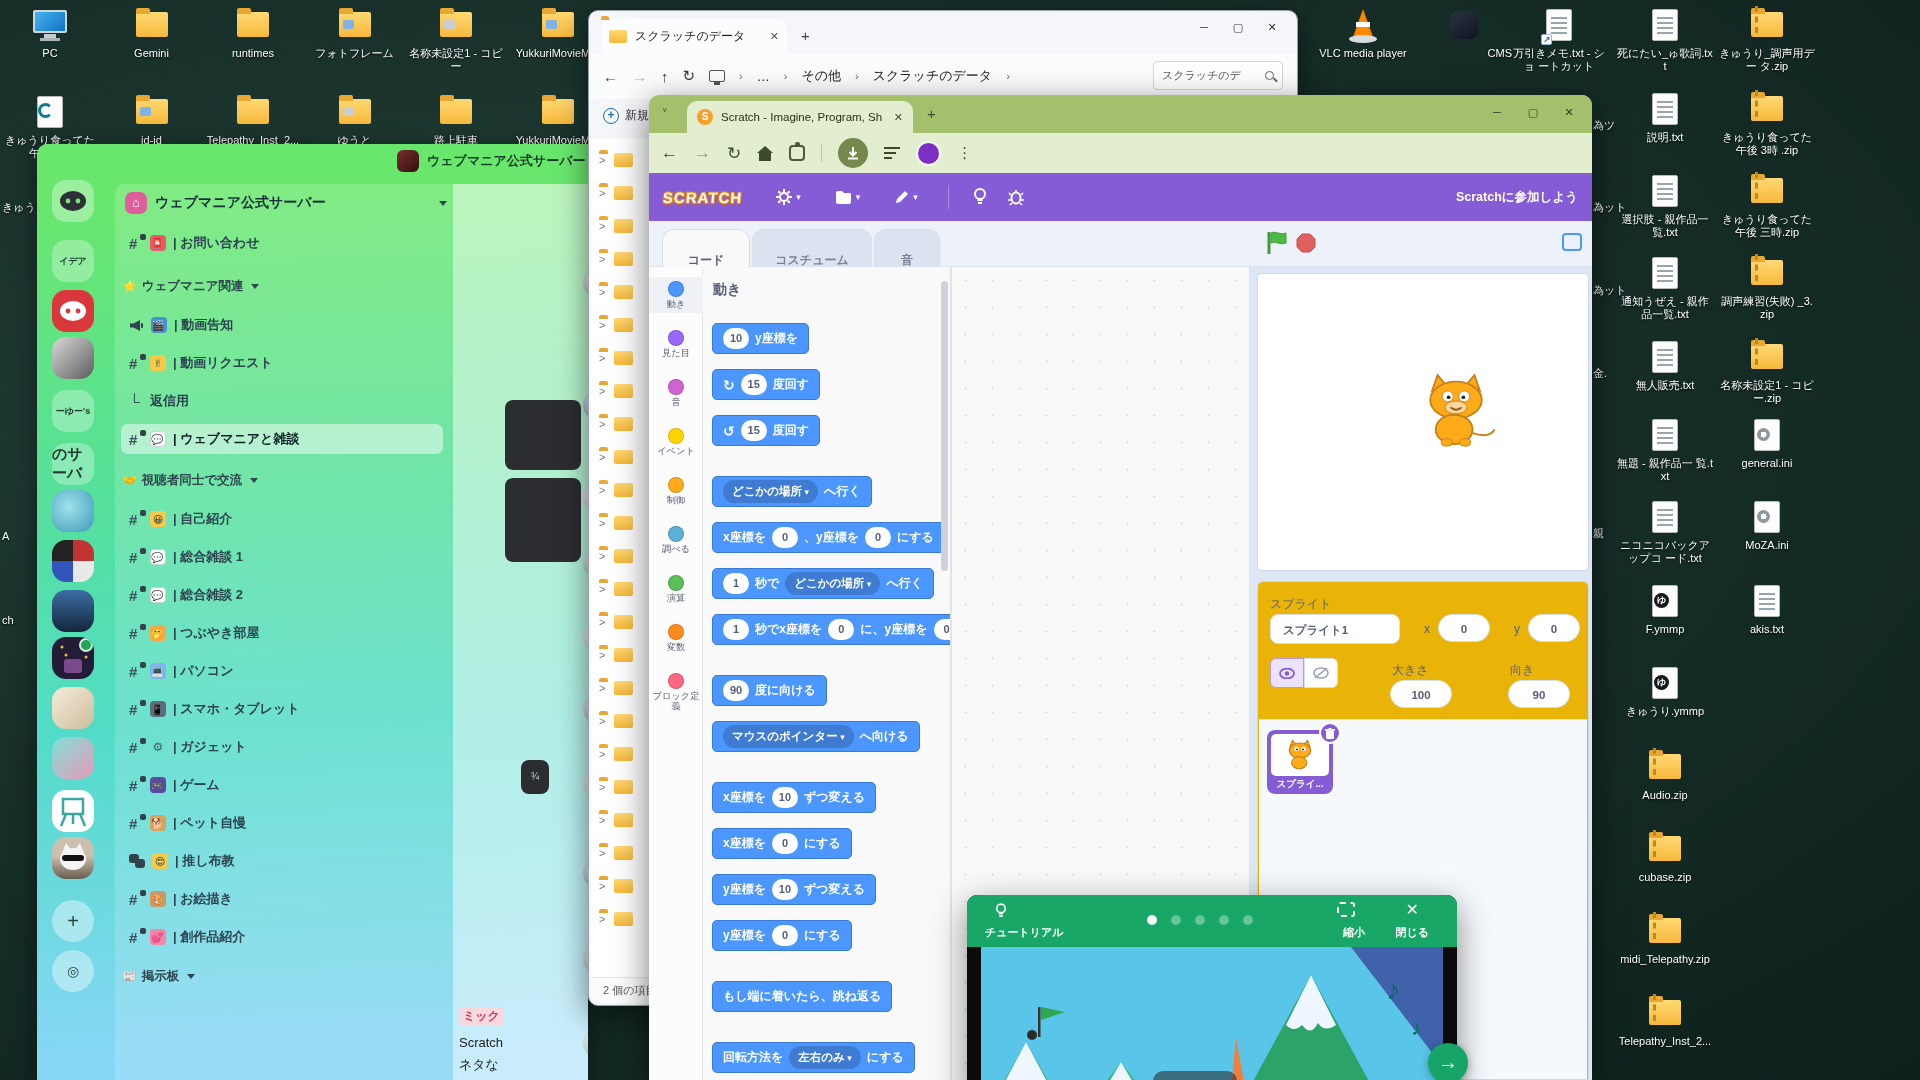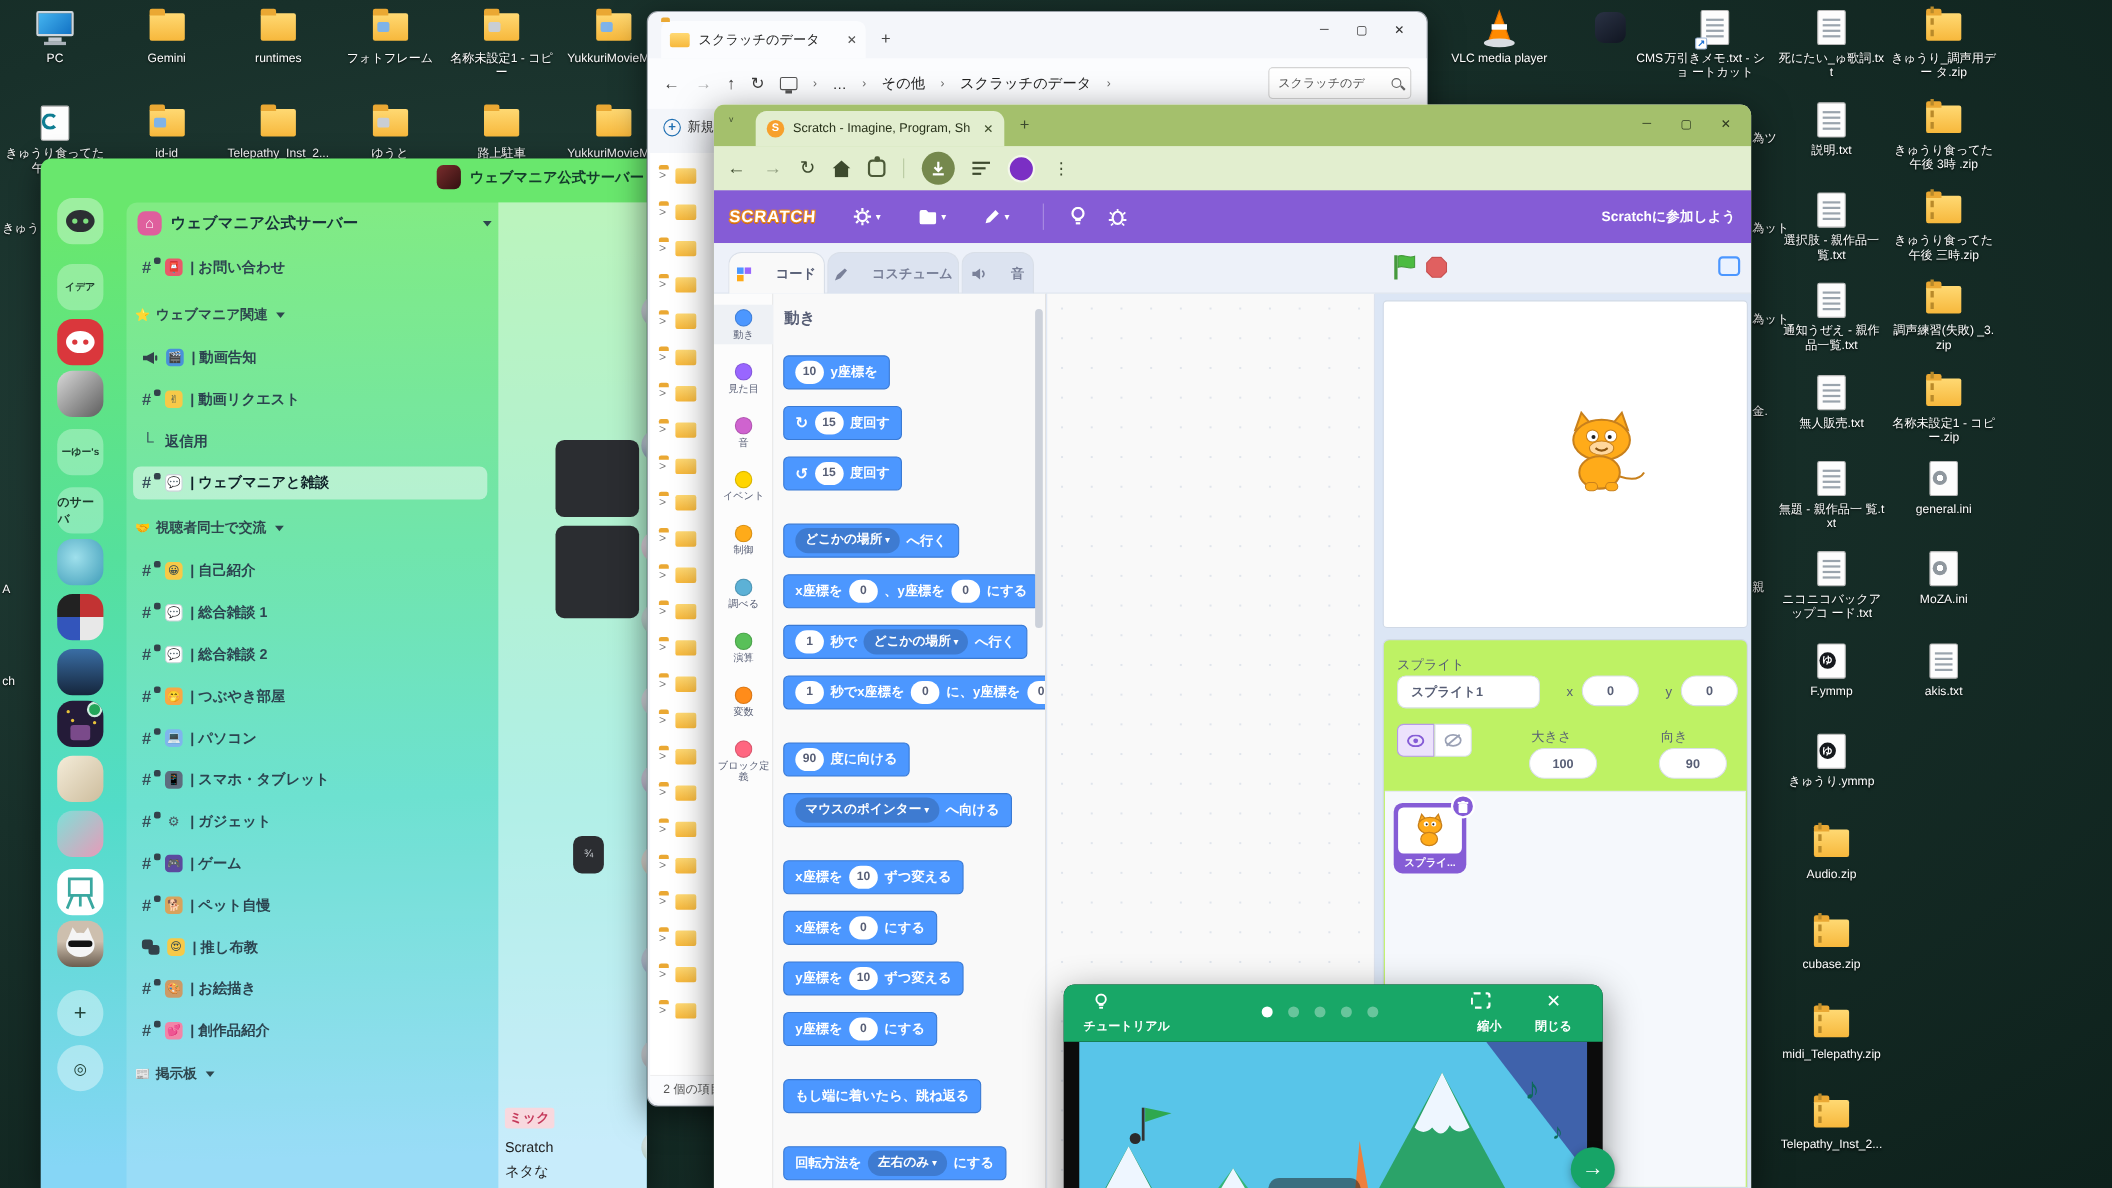--- a/index.html
+++ b/index.html
@@ -92,39 +92,39 @@
   .cr-avatar{width:25px;height:25px;border-radius:50%;background:#7b2fc4;border:2px solid #f3f7ea;}
 
   
   .sc-header{position:absolute;left:0;top:78px;right:0;height:48px;background:#855cd6;display:flex;align-items:center;color:#fff;}
   .sc-logo{margin-left:14px;font-size:15px;font-weight:900;letter-spacing:1px;color:#fff;transform:skewX(-4deg);
     text-shadow:-1px -1px 0 #e8861c,1px -1px 0 #e8861c,-1px 1px 0 #e8861c,1px 1px 0 #e8861c,0 2px 0 #c2641a;}
   .sc-menu{display:flex;align-items:center;gap:4px;margin-left:34px;font-size:9px;}
   .sc-sep{width:1px;height:24px;background:rgba(255,255,255,.3);margin-left:30px;}
   .sc-join{position:absolute;right:14px;font-size:12.5px;font-weight:bold;}
   .sc-tabrow{position:absolute;left:0;top:126px;right:0;height:46px;background:#edf1f9;border-bottom:1px solid #dde3ee;}
-  .sc-tab{position:absolute;top:8px;height:39px;border:1px solid #d9dfe8;border-bottom:none;border-radius:12px 12px 0 0;display:flex;align-items:center;justify-content:center;gap:22px;font-size:12px;font-weight:bold;color:#7a8199;background:#dce3f0;}
+  .sc-tab{position:absolute;top:8px;height:39px;border:1px solid #d9dfe8;border-bottom:none;border-radius:12px 12px 0 0;display:flex;align-items:center;justify-content:center;gap:22px;font-size:12px;font-weight:bold;color:#7a8199;background:#dce3f0;flex-direction:column;}
   .sc-tab.active{background:#f9f9f9;color:#575e75;}
   .sc-main{position:absolute;left:0;top:172px;right:0;bottom:0;background:#dce6f5;}
   .sc-cats{position:absolute;left:0;top:0;width:54px;bottom:0;background:#fcfcfc;border-right:1px solid #e5e5e5;}
   .sc-cat{position:absolute;left:0;width:54px;text-align:center;font-size:9.2px;color:#575e75;}
   .sc-cat .dot{width:16px;height:16px;border-radius:50%;margin:0 auto 2px;}
   .sc-cat.sel{background:#eef1f5;}
   .sc-palette{position:absolute;left:54px;top:0;width:248px;bottom:0;background:#f9f9f9;border-right:1px solid #e2e2e2;overflow:hidden;}
   .sc-palhead{position:absolute;left:10px;top:14px;font-size:14px;font-weight:bold;color:#575e75;}
   .blk{position:absolute;left:9px;height:31px;background:#4C97FF;border:1px solid #3a7ad4;border-radius:5px;display:flex;align-items:center;gap:6px;padding:0 10px;color:#fff;font-size:12px;font-weight:bold;white-space:nowrap;}
   .blk .num{background:#fff;color:#575e75;border-radius:12px;min-width:26px;height:21px;line-height:21px;text-align:center;font-size:11px;padding:0 6px;}
   .blk .dd{background:rgba(0,0,0,.18);border-radius:12px;height:23px;line-height:23px;padding:0 9px;font-size:11.5px;}
   .blk .dd::after{content:" ▾";font-size:9px;}
   .sc-scroll{position:absolute;right:2px;top:14px;width:7px;height:290px;border-radius:4px;background:#ccd1da;}
   .sc-script{position:absolute;left:303px;top:0;width:298px;bottom:0;background:#f9f9f9;
     background-image:radial-gradient(#e0e5ec 1.3px,transparent 1.4px);background-size:27px 27px;border-right:1px solid #dde3ee;}
   .sc-stagecol{position:absolute;left:605px;top:0;right:0;bottom:0;}
   .sc-stage{position:absolute;left:3px;top:6px;width:332px;height:298px;background:#fff;border:1px solid #d0d9e6;border-radius:4px;}
-  .sc-sprpanel{position:absolute;left:3px;top:314px;width:332px;bottom:0;background:#bef264;border:1px solid #d0d9e6;border-radius:6px 6px 0 0;}
+  .sc-sprpanel{position:absolute;left:3px;top:314px;width:332px;bottom:0;background:#eab308;border:1px solid #d0d9e6;border-radius:6px 6px 0 0;}
   .fld-lbl{position:absolute;font-size:12px;color:#575e75;}
   .pill{position:absolute;border:1px solid #d9dfe8;border-radius:14px;background:#fff;font-size:11.5px;color:#575e75;text-align:center;font-weight:bold;}
   .eyebtn{position:absolute;width:34px;height:30px;border:1px solid #d9dfe8;background:#fff;display:flex;align-items:center;justify-content:center;}
   .spr-list{position:absolute;left:1px;right:1px;top:137px;bottom:0;background:#f5f8fc;border-top:1px solid #e5eaf2;}
   .spr-card{position:absolute;left:8px;top:10px;width:66px;height:64px;background:#855cd6;border-radius:8px;}
   .spr-thumb{position:absolute;left:4px;top:4px;right:4px;height:42px;background:#fff;border-radius:5px;display:flex;align-items:center;justify-content:center;}
   .spr-name{position:absolute;left:0;right:0;bottom:3px;text-align:center;color:#fff;font-size:9.5px;font-weight:bold;}
   .trash{position:absolute;right:-8px;top:-8px;width:22px;height:22px;border-radius:50%;background:#855cd6;border:2px solid #fff;display:flex;align-items:center;justify-content:center;}
 
   
@@ -458,21 +458,21 @@
         <div class="dc-rail-item" style="top: 96px; background: rgba(255, 255, 255, 0.3); display: flex; align-items: center; justify-content: center; font-size: 9px; color: rgb(29, 59, 45); font-weight: bold;">イデア</div>
         <div class="dc-rail-item" style="top: 146px; background: rgb(218, 55, 60);">
           <svg width="42" height="42" viewBox="0 0 42 42">
             <ellipse cx="21" cy="21" rx="13" ry="10" fill="#fff"></ellipse>
             <circle cx="16" cy="21" r="2.4" fill="#da373c"></circle>
             <circle cx="26" cy="21" r="2.4" fill="#da373c"></circle>
           </svg>
         </div>
         <div class="dc-rail-item" style="top: 193px; background: linear-gradient(135deg, rgb(217, 217, 217), rgb(93, 93, 93));"></div>
         <div class="dc-rail-item" style="top: 246px; background: rgba(255, 255, 255, 0.3); display: flex; align-items: center; justify-content: center; font-size: 9px; color: rgb(29, 59, 45); font-weight: bold;">ーゆー's</div>
-        <div class="dc-rail-item" style="top: 299px; background: rgba(255, 255, 255, 0.3); display: flex; align-items: center; justify-content: center; font-size: 11px; color: rgb(29, 59, 45); font-weight: bold;">のサーバ</div>
+        <div class="dc-rail-item" style="top: 299px; background: rgba(255, 255, 255, 0.3); display: flex; align-items: center; justify-content: center; font-size: 15px; color: rgb(29, 59, 45); font-weight: bold;">のサーバ</div>
         <div class="dc-rail-item" style="top: 346px; background: radial-gradient(circle at 40% 40%, rgb(159, 224, 236), rgb(63, 156, 184));"></div>
         <div class="dc-rail-item" style="top: 396px; background: conic-gradient(rgb(194, 51, 51) 0deg, rgb(194, 51, 51) 25%, rgb(232, 232, 232) 0deg, rgb(232, 232, 232) 50%, rgb(51, 85, 187) 0deg, rgb(51, 85, 187) 75%, rgb(34, 34, 34) 0deg, rgb(34, 34, 34) 100%);"></div>
         <div class="dc-rail-item" style="top: 446px; background: linear-gradient(rgb(58, 110, 165), rgb(21, 38, 60));"></div>
         <div class="dc-rail-item" style="top: 493px; background: rgb(36, 27, 56);">
           <svg width="42" height="42" viewBox="0 0 42 42">
             <g fill="#e8c33a">
               <circle cx="10" cy="10" r="1.5"></circle>
               <circle cx="30" cy="8" r="1.5"></circle>
               <circle cx="34" cy="20" r="1.5"></circle>
               <circle cx="14" cy="18" r="1.5"></circle>

